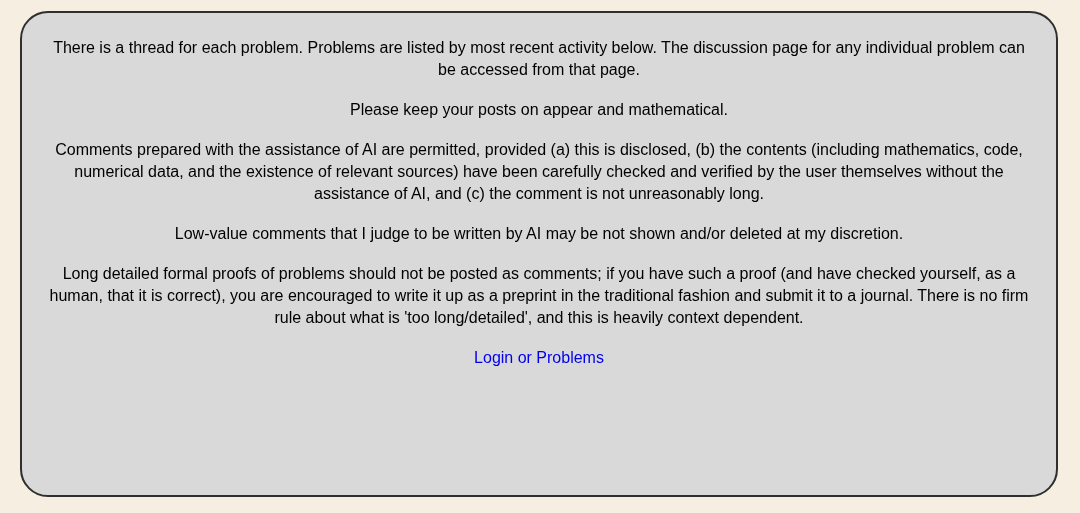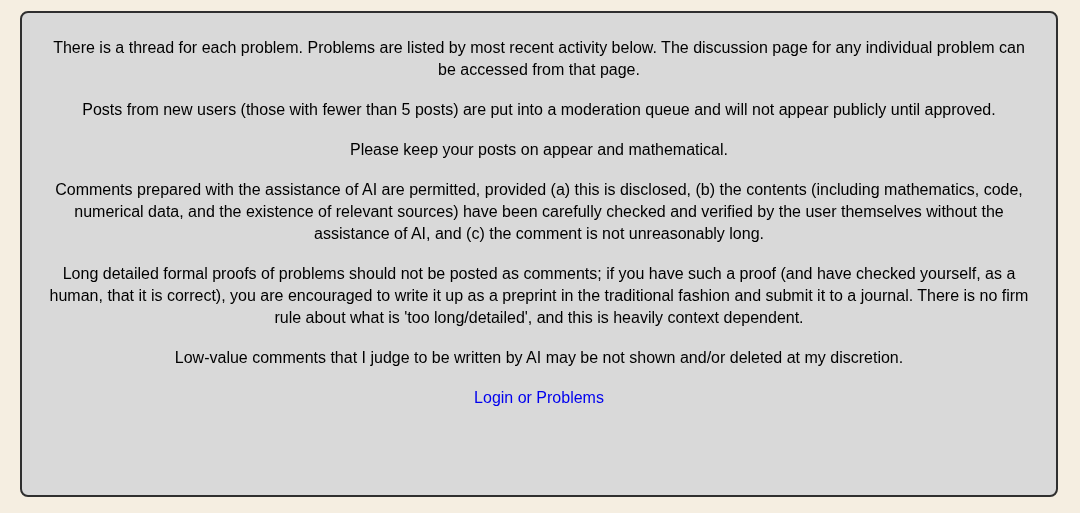--- a/index.html
+++ b/index.html
@@ -12,42 +12,41 @@
     background: var(--page-bg, #f5eee1);
     font-family: "Liberation Sans", sans-serif;
     overflow: hidden;
   }
   .panel {
     box-sizing: border-box;
     margin: 11px 22px 0 20px;
     min-height: 486px;
     background: var(--panel-bg, #d9d9d9);
     border: 2px solid var(--panel-border, #2f2f2f);
-    border-radius: 8px;
+    border-radius: 28px;
     padding: 6px 22px 37px;
     text-align: center;
     color: var(--text-color, #000000);
     font-size: 16px;
     line-height: 22px;
   }
   .panel p {
     margin: 18px 0;
   }
   a.auth-link {
     color: var(--link-color, #0000ee);
     text-decoration: none;
     cursor: pointer;
   }
 </style>
 </head>
 <body>
 
 <div class="panel">
   <p>There is a thread for each problem. Problems are listed by most recent activity below. The discussion page for any individual problem can be accessed from that page.</p>
-  <p>Posts from new users (those with fewer than 5 posts) are put into a moderation queue and will not appear publicly until approved.</p>
   <p>Please keep your posts on appear and mathematical.</p>
   <p>Comments prepared with the assistance of AI are permitted, provided (a) this is disclosed, (b) the contents (including mathematics, code, numerical data, and the existence of relevant sources) have been carefully checked and verified by the user themselves without the assistance of AI, and (c) the comment is not unreasonably long.</p>
+  <p>Low-value comments that I judge to be written by AI may be not shown and/or deleted at my discretion.</p>
   <p>Long detailed formal proofs of problems should not be posted as comments; if you have such a proof (and have checked yourself, as a human, that it is correct), you are encouraged to write it up as a preprint in the traditional fashion and submit it to a journal. There is no firm rule about what is 'too long/detailed', and this is heavily context dependent.</p>
-  <p>Low-value comments that I judge to be written by AI may be not shown and/or deleted at my discretion.</p>
   <p>
     <a class="auth-link" href="#">Login or Problems</a>
   </p>
 </div>
 
 </body></html>

